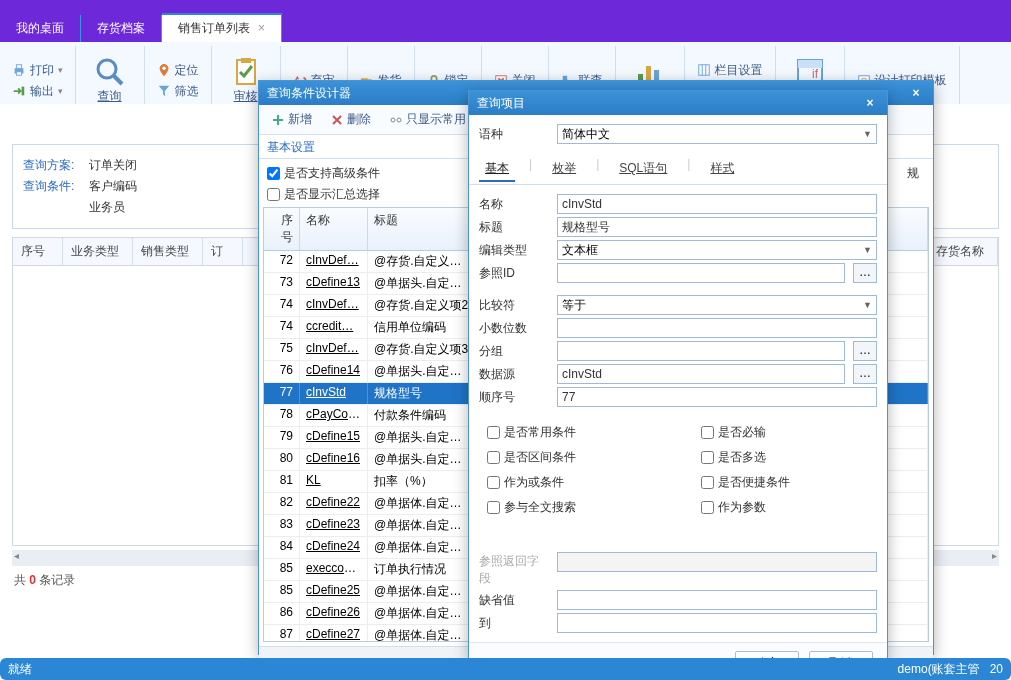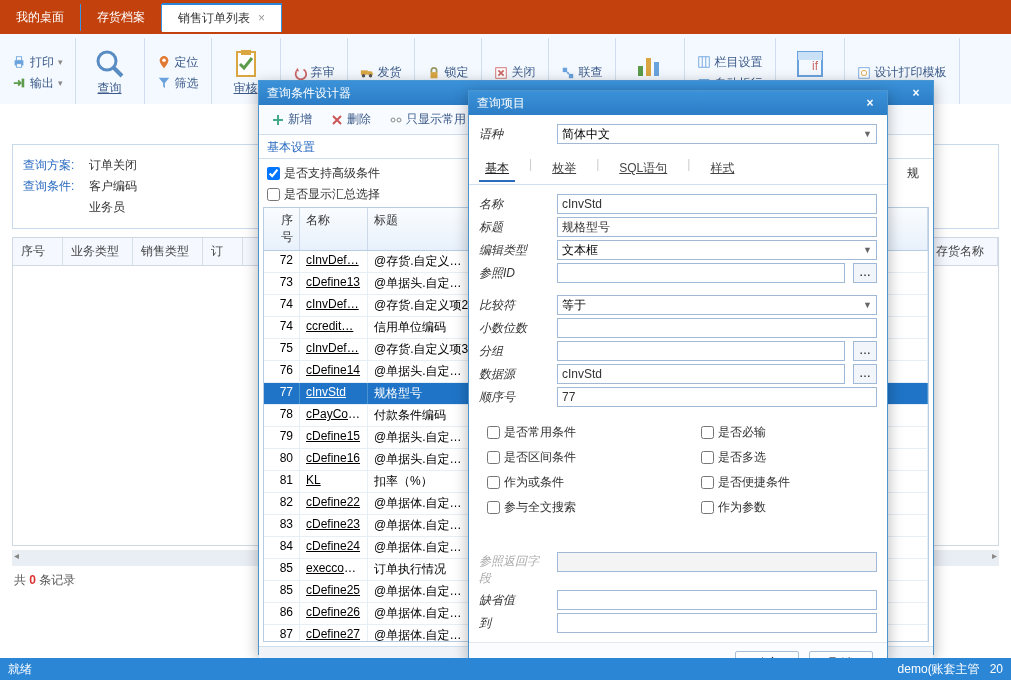--- a/index.html
+++ b/index.html
@@ -1,19 +1,19 @@
 <!DOCTYPE html>
 <html><head>
 <meta charset="utf-8">
 <style>
 * { margin: 0; padding: 0; box-sizing: border-box; font-family: "Microsoft YaHei", SimSun, Arial, sans-serif; font-size: 12px; }
 body { background: #fff; width: 1011px; height: 680px; overflow: hidden; position: relative; }
 
 
-.top-tabs { background: #c2410c; height: 34px; display: flex; align-items: center; }
+.top-tabs { background: #6d28d9; height: 42px; display: flex; align-items: flex-end; }
 .top-tab { padding: 5px 16px; color: #fff; cursor: pointer; border-right: 1px solid #3a95e5; }
 .top-tab.active { background: #fff; color: #333; border-top: 2px solid #2b86d6; }
 .top-tab .x { margin-left: 8px; color: #999; }
 
 
 .ribbon { background: #f4f9ff; border-bottom: 1px solid #c9d9ec; height: 78px; display: flex; padding: 4px 0; }
 .ribbon-group { display: flex; flex-direction: column; justify-content: center; padding: 0 6px; border-right: 1px solid #d0dfef; }
 .ribbon-btn { display: flex; align-items: center; gap: 4px; padding: 2px 6px; color: #3b5a88; cursor: pointer; }
 .ribbon-big { display:flex; flex-direction: column; align-items: center; justify-content: center; width: 56px; color:#3b5a88; cursor:pointer;text-decoration:underline;}
 .ribbon-big .big-icon { width:32px; height:32px; }
@@ -28,21 +28,21 @@
 .bg-tablehead { display:flex; border:1px solid #cfd8e3; margin:0 12px; background:#f5f9ff; }
 .bg-th { padding:5px 8px; border-right:1px solid #d6dee8; color:#444; }
 .bg-body { height:280px; border:1px solid #cfd8e3; border-top:none; margin:0 12px; background:#fff;}
 .bg-scroll { margin:4px 12px 0 12px; height:16px; background:#e9eef4; position:relative; }
 .bg-scroll::before{content:"◂"; position:absolute; left:2px; color:#888; font-size:10px;}
 .bg-scroll::after{content:"▸"; position:absolute; right:2px; color:#888; font-size:10px;}
 .bg-footer { padding:6px 14px; color:#555; }
 .bg-footer b{color:#d33;}
 
 
-.statusbar { position:absolute; left:0; right:0; bottom:0; height:22px; background:#2b86d6; color:#fff; display:flex; align-items:center; padding:0 8px; justify-content:space-between;}
+.statusbar { position:absolute; left:0; right:0; bottom:0; height:22px; background:#2b86d6; color:#fff; display:flex; align-items:center; padding:0 8px; justify-content:space-between;border-radius:6px;}
 
 
 .dialog { position:absolute; background:#fff; border:1px solid #4a94d0; box-shadow:0 4px 14px rgba(0,0,0,0.3); }
 .dlg-title { background: linear-gradient(#3b92d9,#2b7dc6); color:#fff; padding:4px 8px; display:flex; justify-content:space-between; align-items:center; height:24px; }
 .dlg-close { cursor:pointer; font-weight:bold; width:18px; text-align:center; }
 .toolbar { display:flex; align-items:center; gap:6px; padding:4px 6px; border-bottom:1px solid #d0dfef; background:#f8fbff; }
 .tool-btn { display:flex; align-items:center; gap:3px; padding:2px 6px; cursor:pointer; color:#3b5a88;}
 .section-title { color:#2b6bc0; padding:4px 8px 2px 8px; border-bottom:1px solid #d0dfef; margin-bottom:4px;}
 .chk-row { display:flex; align-items:center; gap:4px; padding:2px 8px; color:#333;}
 .chk-row input[type=checkbox]{width:13px;height:13px;}
@@ -56,21 +56,21 @@
 .gr { display:flex; border-bottom:1px solid #e8eef5; cursor:pointer;}
 .gr.sel{ background:#1f74c7; color:#fff;}
 .gc{ border-right:1px solid #e8eef5; padding:2px 6px; white-space:nowrap; overflow:hidden; text-overflow:ellipsis;}
 .gc.c1{width:36px; text-align:right;} .gc.c2{width:68px;text-decoration:underline;} .gc.c3{flex:1;}
 .gr.sel .gc{border-right-color:#4a94d0;}
 .grid-hscroll{height:16px; background:#f0f4f9; border-top:1px solid #d0dfef;}
 
 
 .form-area { padding:6px 10px; }
 .frow { display:flex; align-items:center; gap:8px; margin:3px 0; }
-.flbl { width:70px; color:#333;font-style:italic; }
+.flbl { width:70px; color:#333; }
 .finput { flex:1; height:20px; border:1px solid #9fb9d6; padding:1px 4px; background:#fff; color:#333;}
 .finput.ro{ background:#fff; }
 .fselect { flex:1; height:20px; border:1px solid #9fb9d6; background:#fff; display:flex; align-items:center; justify-content:space-between; padding:0 4px;}
 .fselect .caret2{font-size:9px;color:#666;}
 .fbtn-dots{ width:24px; height:20px; border:1px solid #9fb9d6; background:#f2f6fb; text-align:center; line-height:16px; cursor:pointer;}
 .tabs2{ display:flex; gap:14px; padding:0 10px 2px 10px; border-bottom:1px solid #d0dfef; margin-top:4px;}
 .tab2{ padding:3px 6px; color:#444; cursor:pointer; border-bottom:2px solid transparent;text-decoration:underline;}
 .tab2.active{ border-bottom:2px solid #2b6bc0; color:#222;}
 .chk-grid{ display:grid; grid-template-columns:1fr 1fr; gap:4px 30px; padding:6px 10px;}
 .disabled-lbl{ color:#aaa;margin-top:16px;}

